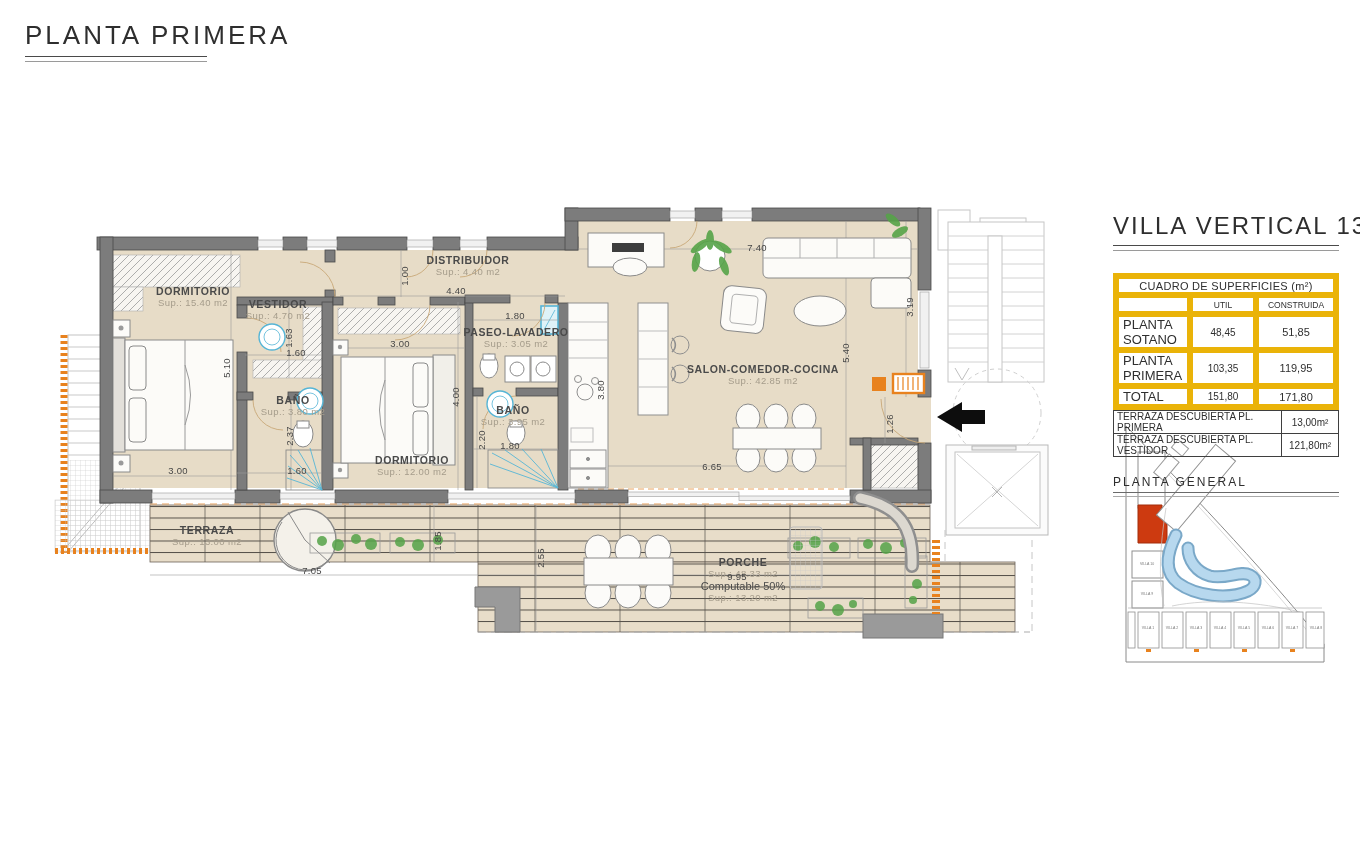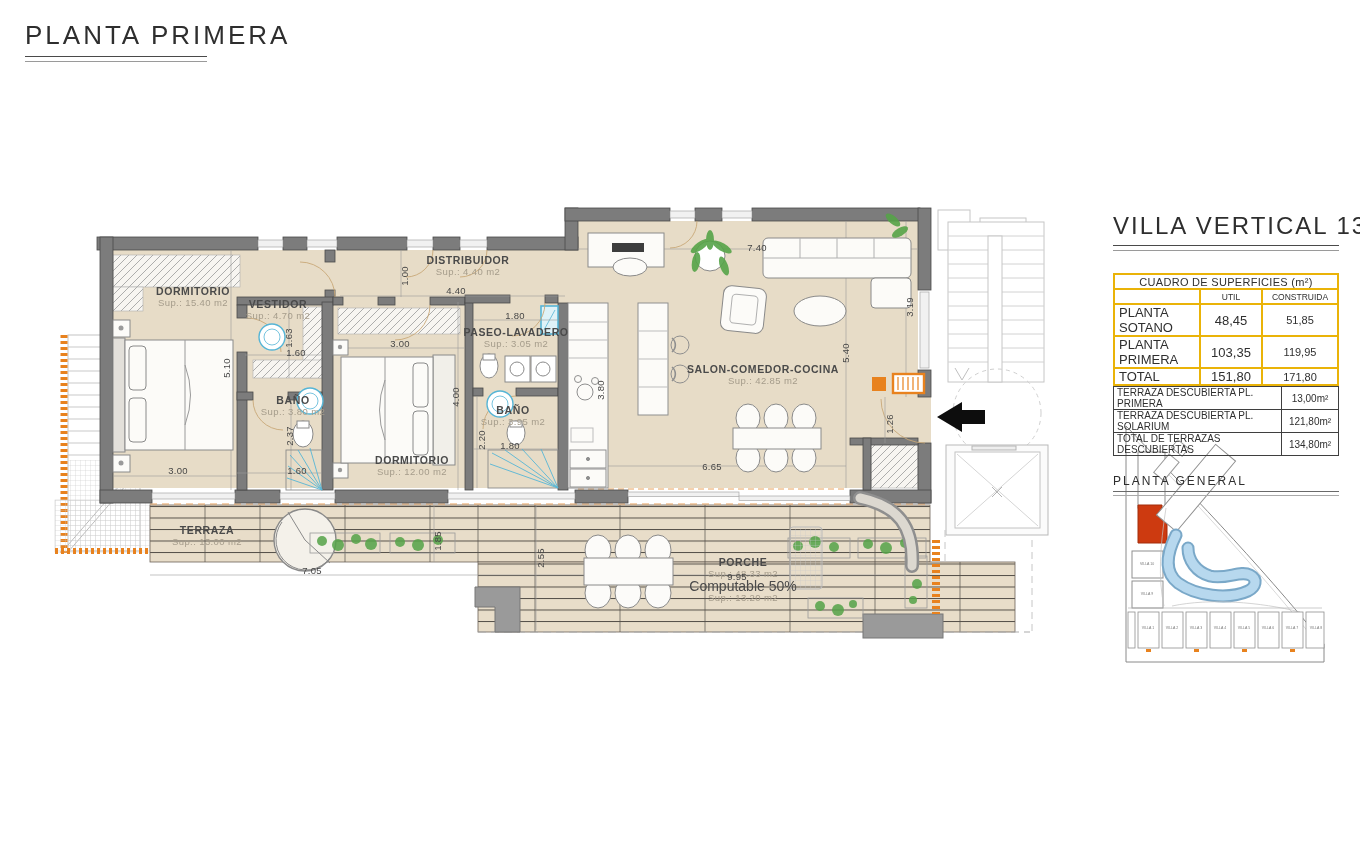--- a/index.html
+++ b/index.html
@@ -8,36 +8,36 @@
   #plan-svg{position:absolute;left:0;top:0;z-index:1;}
   #overlay{position:absolute;left:0;top:0;width:1360px;height:850px;z-index:2;}
   .page-title{position:absolute;left:25px;top:20px;font-size:26px;letter-spacing:3px;
       color:#2e2e2e;font-weight:400;white-space:nowrap;}
   .title-rule{position:absolute;left:25px;top:56px;width:182px;height:4px;
       border-top:1.5px solid #4a4a4a;border-bottom:1px solid #9a9a9a;}
   .room-label{position:absolute;transform:translate(-50%,-50%);text-align:center;
       white-space:nowrap;line-height:12px;}
   .room-label .rname{font-size:10.5px;color:#4a4a4a;letter-spacing:.6px;font-weight:bold;}
   .room-label .rsup{font-size:9.5px;color:#a59c8b;letter-spacing:.4px;}
-  .room-label .rextra{font-size:14px;color:#4a4a4a;}
+  .room-label .rextra{font-size:11px;color:#4a4a4a;}
   .dim{position:absolute;font-size:9.5px;color:#474747;white-space:nowrap;
       transform:translate(-50%,-50%);letter-spacing:.3px;}
   .dim.vert{transform:translate(-50%,-50%) rotate(-90deg);}
   .panel{position:absolute;left:1113px;top:212px;width:226px;z-index:3;}
   .panel-title{font-size:24px;letter-spacing:2px;color:#2e2e2e;
       white-space:nowrap;}
   .dbl-rule{margin-top:5px;height:4px;border-top:1.5px solid #4a4a4a;
       border-bottom:1px solid #9a9a9a;}
   table{border-collapse:collapse;width:100%;}
   .surf{margin-top:22px;}
-  .surf td{border:2px solid #eab308;color:#2f2f2f;padding:0 4px;height:13px;}
+  .surf td{border:6px solid #eab308;color:#2f2f2f;padding:0 4px;height:13px;}
   .t-title{text-align:center;font-size:11px;letter-spacing:.3px;}
   .colh{text-align:center;font-size:8.5px;color:#3a3a3a;}
   .lab{font-size:13px;}
-  .num{text-align:center;font-size:13px;width:52px;}
+  .num{text-align:center;font-size:10px;width:52px;}
   .num2{text-align:center;font-size:11px;width:66px;}
   .terr{margin-top:0;}
   .terr td{border:1px solid #3f3f3f;color:#2f2f2f;padding:0 3px;height:12px;font-size:10px;}
   .terr .val{width:50px;text-align:center;}
   .sp-label{margin-top:18px;font-size:12px;letter-spacing:2px;color:#2e2e2e;}
   .sp-rule{margin-top:3px;height:3px;border-top:1px solid #6a6a6a;border-bottom:.5px solid #aaa;}
   .villa-label{position:absolute;font-size:3.5px;color:#777;transform:translate(-50%,-50%);
       white-space:nowrap;z-index:3;}
 </style>
 </head>
@@ -515,25 +515,21 @@
   </tbody>
     </table>
 
   <table class="terr">
     <tbody>
         <tr>
       <td>TERRAZA DESCUBIERTA PL. PRIMERA</td>
       <td class="val">13,00m²</td>
     </tr>
     <tr>
-      <td>TERRAZA DESCUBIERTA PL. SOLARIUM</td>
+      <td>TERRAZA DESCUBIERTA PL. VESTIDOR</td>
       <td class="val">121,80m²</td>
-    </tr>
-    <tr>
-      <td>TOTAL DE TERRAZAS DESCUBIERTAS</td>
-      <td class="val">134,80m²</td>
     </tr>
   </tbody>
     </table>
 
   <div class="sp-label">PLANTA  GENERAL</div>
   <div class="sp-rule"></div>
 </div>
 
 </body></html>

